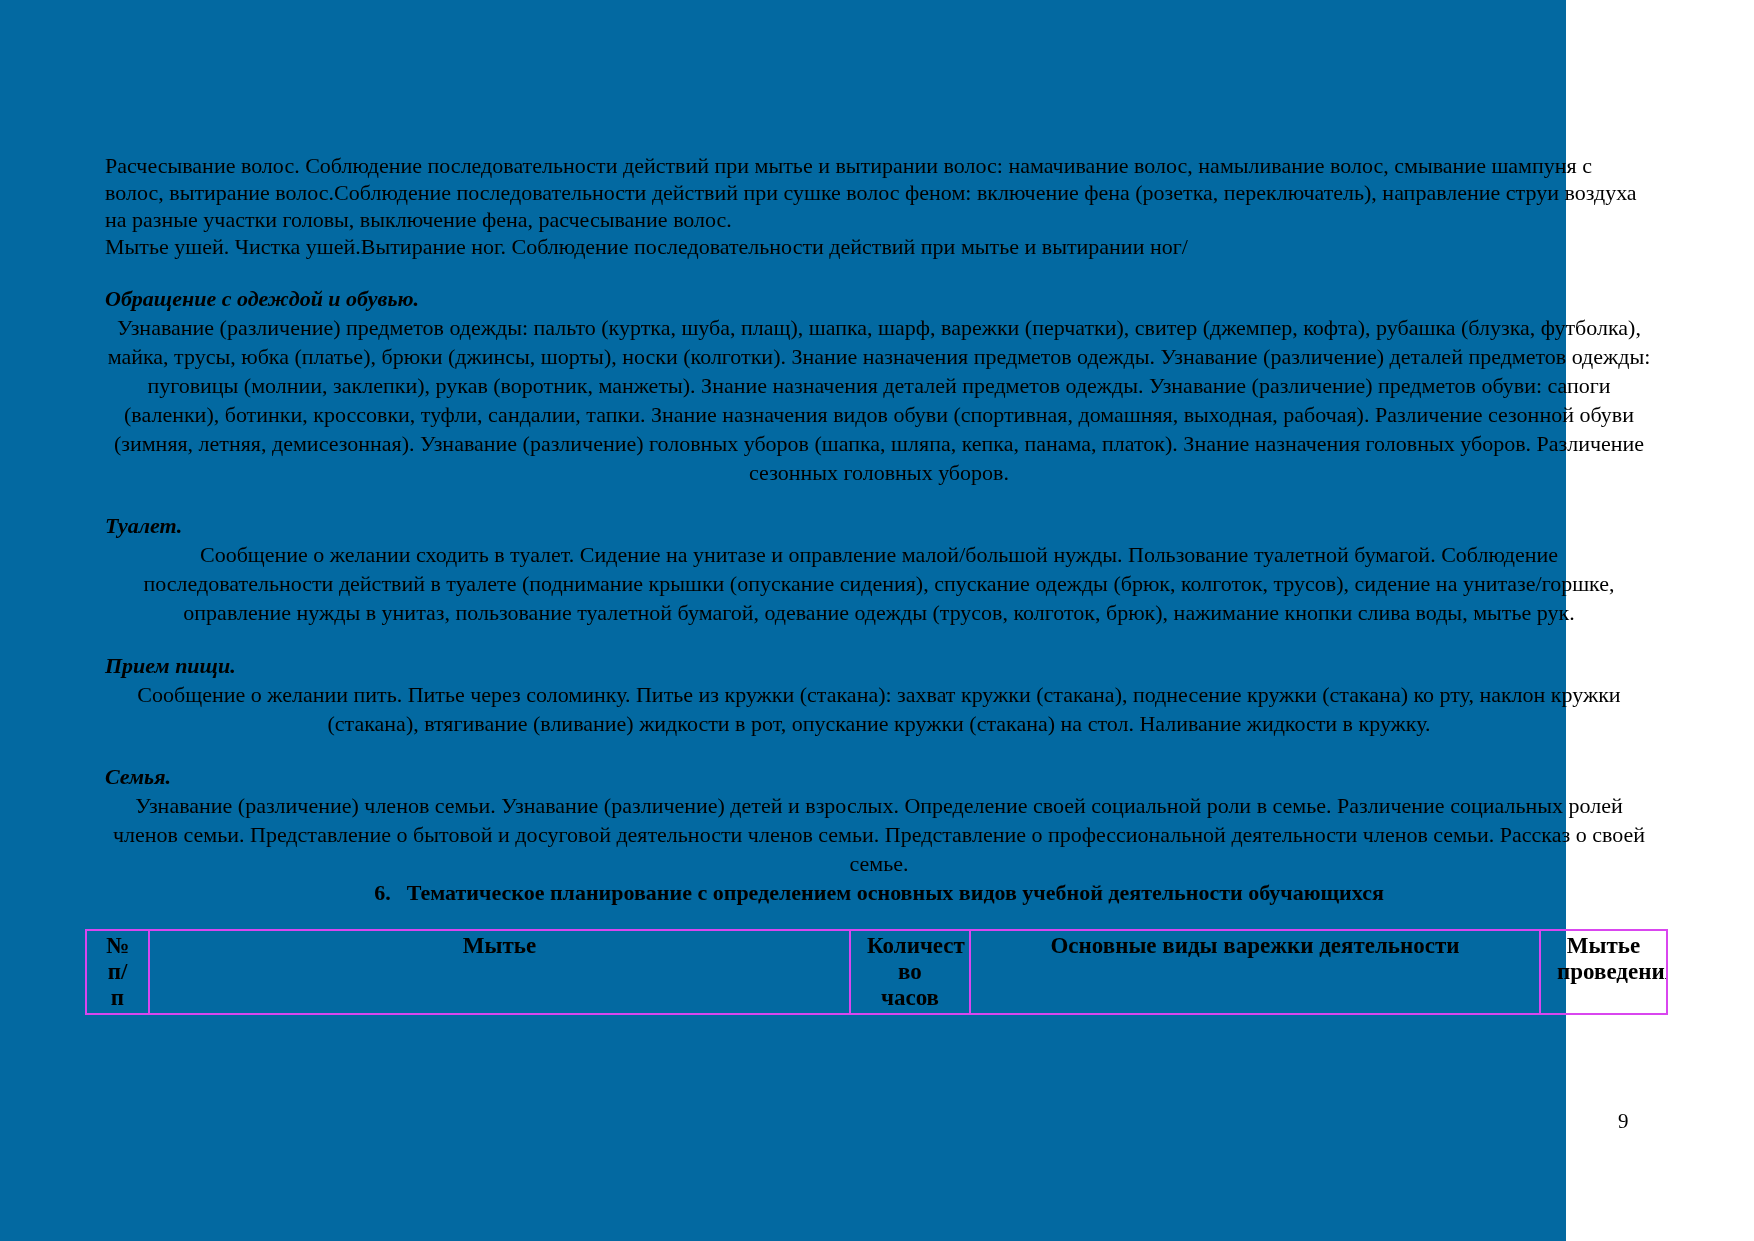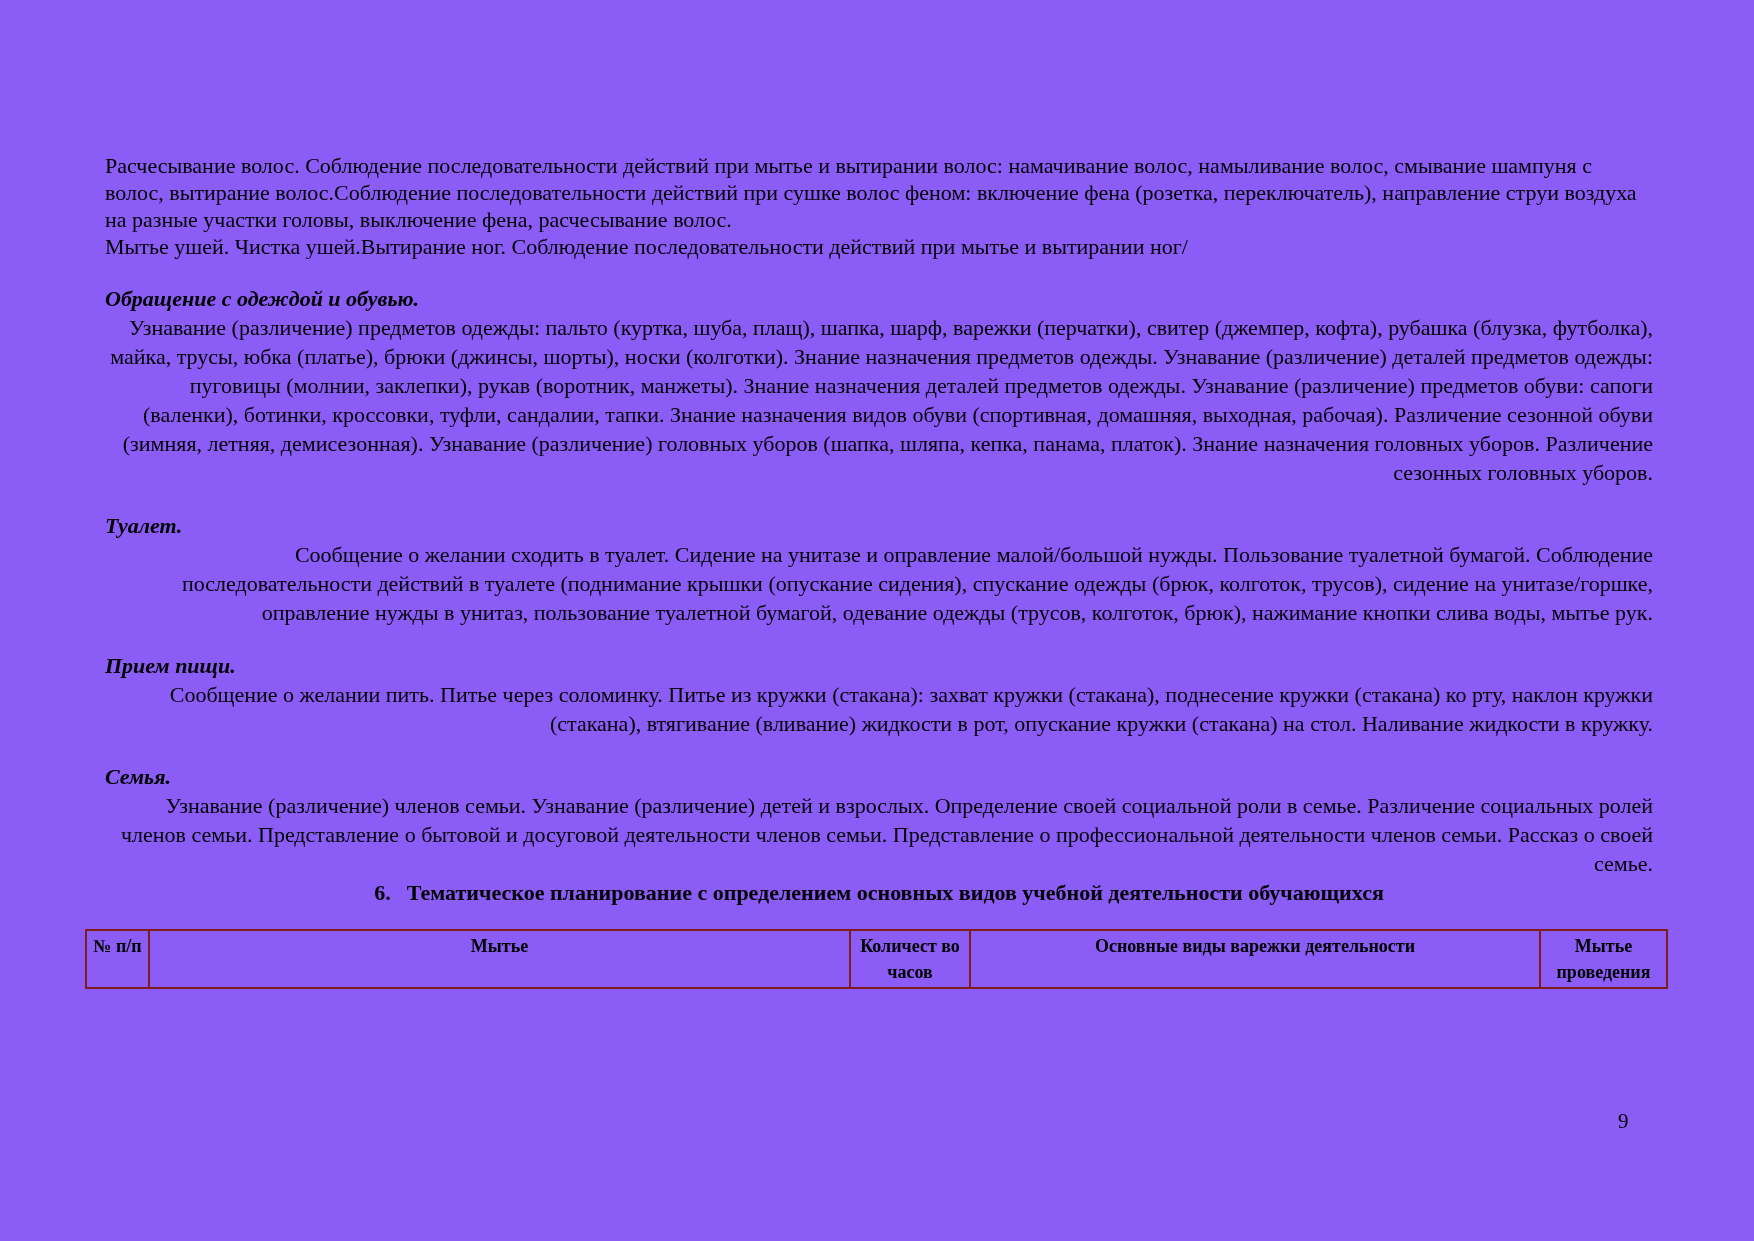--- a/index.html
+++ b/index.html
@@ -10,35 +10,35 @@
   body {
     width: 1754px;
     height: 1241px;
     font-family: "Liberation Serif", "DejaVu Serif", serif;
     color: #000000;
     position: relative;
     overflow: hidden;
   }
   .page {
     position: relative;
-    width: 1754px;
+    width: 1566px;
     height: 1241px;
-    background: #8b5cf6;
+    background: #0369a1;
   }
   .content {
     position: absolute;
     left: 105px;
     top: 152px;
     width: 1548px;
   }
   p.body-text {
     margin: 0;
     font-size: 22px;
     line-height: 29px;
-    text-align: right;
+    text-align: center;
   }
   p.intro-text {
     margin: 0;
     font-size: 22px;
     line-height: 27px;
     text-align: left;
   }
   h3.section-title {
     margin: 24px 0 0 0;
     font-size: 22px;
@@ -57,27 +57,27 @@
     margin-right: 16px;
   }
   table.plan-table {
     margin-top: 22px;
     margin-left: -20px;
     border-collapse: collapse;
     table-layout: fixed;
     width: 1581px;
   }
   table.plan-table th {
-    border: 2px solid #7f1d1d;
-    font-size: 18px;
+    border: 2px solid #d946ef;
+    font-size: 23px;
     line-height: 26px;
     font-weight: bold;
     text-align: center;
     vertical-align: top;
-    padding: 2px 4px;
+    padding: 2px 16px;
     height: 52px;
     overflow: hidden;
   }
   .page-number {
     position: absolute;
     left: 1618px;
     top: 1108px;
     font-size: 21px;
     line-height: 26px;
   }

